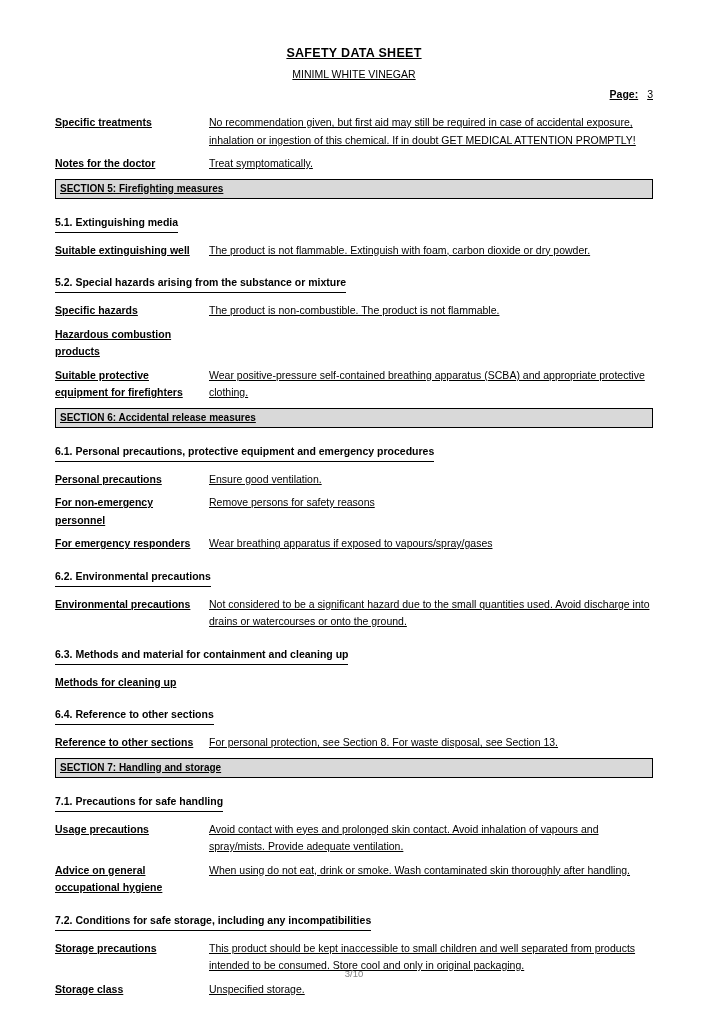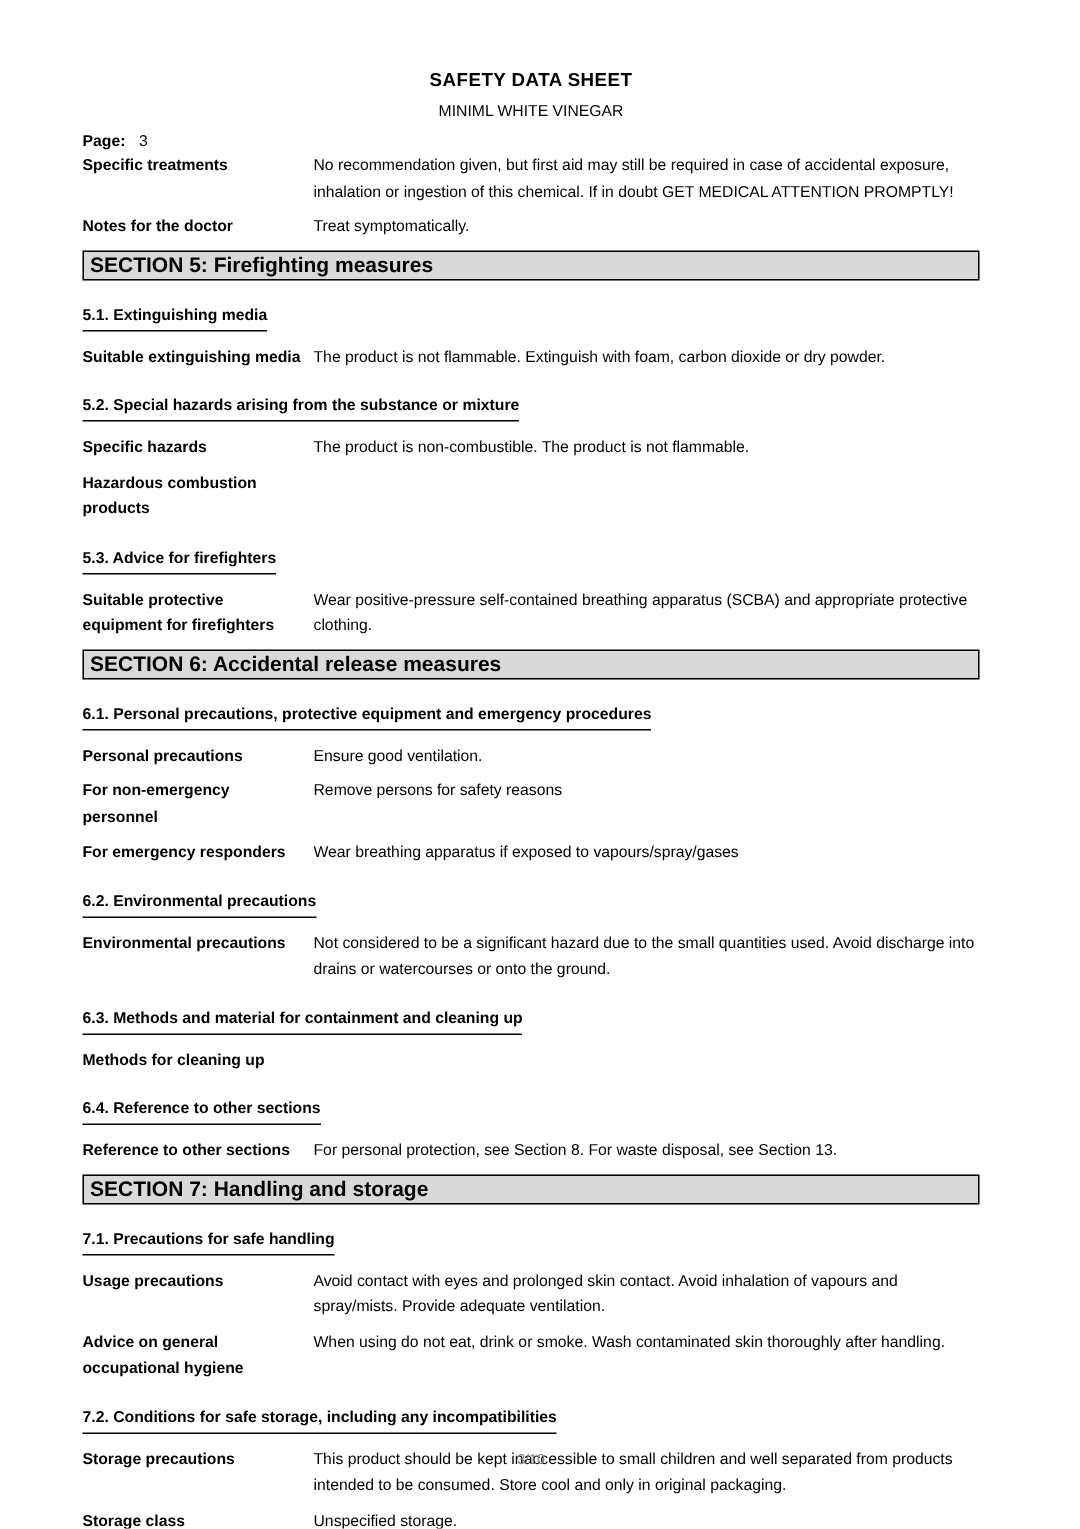--- a/index.html
+++ b/index.html
@@ -8,56 +8,57 @@
     width: 720px; height: 1019px;
     font-family: "Liberation Sans", sans-serif;
     color: #000;
     position: relative;
     overflow: hidden;
   }
   .page {
     position: relative;
     width: 708px; height: 1019px;
     padding: 46px 55px 12px 55px;
+    text-decoration: underline;
   }
   .doc-title {
     text-align: center;
     font-size: 12.5px;
     font-weight: bold;
     letter-spacing: 0.3px;
     margin-bottom: 8px;
   }
   .doc-subtitle {
     text-align: center;
     font-size: 10.5px;
     margin-bottom: 8px;
   }
   .page-indicator {
-    text-align: left;
-    font-size: 10.5px;
-    margin-bottom: 2px;
+    text-align: right;
+    font-size: 10.5px;
+    margin-bottom: 14px;
   }
   .page-indicator .pl { font-weight: bold; }
   .page-indicator .pn { margin-left: 9px; }
   .row {
     display: flex;
     margin-bottom: 6px;
     font-size: 10.5px;
     line-height: 17.5px;
   }
   .row .label {
     flex: 0 0 154px;
     font-weight: bold;
     padding-right: 8px;
   }
   .row .value { flex: 1; }
   .section-bar {
     background: var(--bar-bg, #d9d9d9);
     border: 1px solid var(--bar-border, #000);
-    font-size: 14px;
+    font-size: 10px;
     font-weight: bold;
     padding: 2px 4px 3px 4px;
     margin: 4px 0 9px 0;
     line-height: 13px;
   }
   .subheading {
     font-size: 10.5px;
     font-weight: bold;
     margin: 16px 0 9px 0;
     line-height: 15px;
@@ -99,39 +100,36 @@
           <div>Treat symptomatically.</div>
         </div>
   </div>
       <div class="section-bar">
     <span>SECTION 5: Firefighting measures</span>
   </div>
       <div class="subheading">
     <span>5.1. Extinguishing media</span>
   </div>
       <div class="row">
-    <div class="label">Suitable extinguishing media</div>
+    <div class="label">Suitable extinguishing well</div>
     <div class="value">
           <div>The product is not flammable. Extinguish with foam, carbon dioxide or dry powder.</div>
         </div>
   </div>
       <div class="subheading">
     <span>5.2. Special hazards arising from the substance or mixture</span>
   </div>
       <div class="row">
     <div class="label">Specific hazards</div>
     <div class="value">
           <div>The product is non-combustible. The product is not flammable.</div>
         </div>
   </div>
       <div class="row">
     <div class="label">Hazardous combustion products</div>
-  </div>
-      <div class="subheading">
-    <span>5.3. Advice for firefighters</span>
   </div>
       <div class="row">
     <div class="label">Suitable protective equipment for firefighters</div>
     <div class="value">
           <div>Wear positive-pressure self-contained breathing apparatus (SCBA) and appropriate protective clothing.</div>
         </div>
   </div>
       <div class="section-bar">
     <span>SECTION 6: Accidental release measures</span>
   </div>

